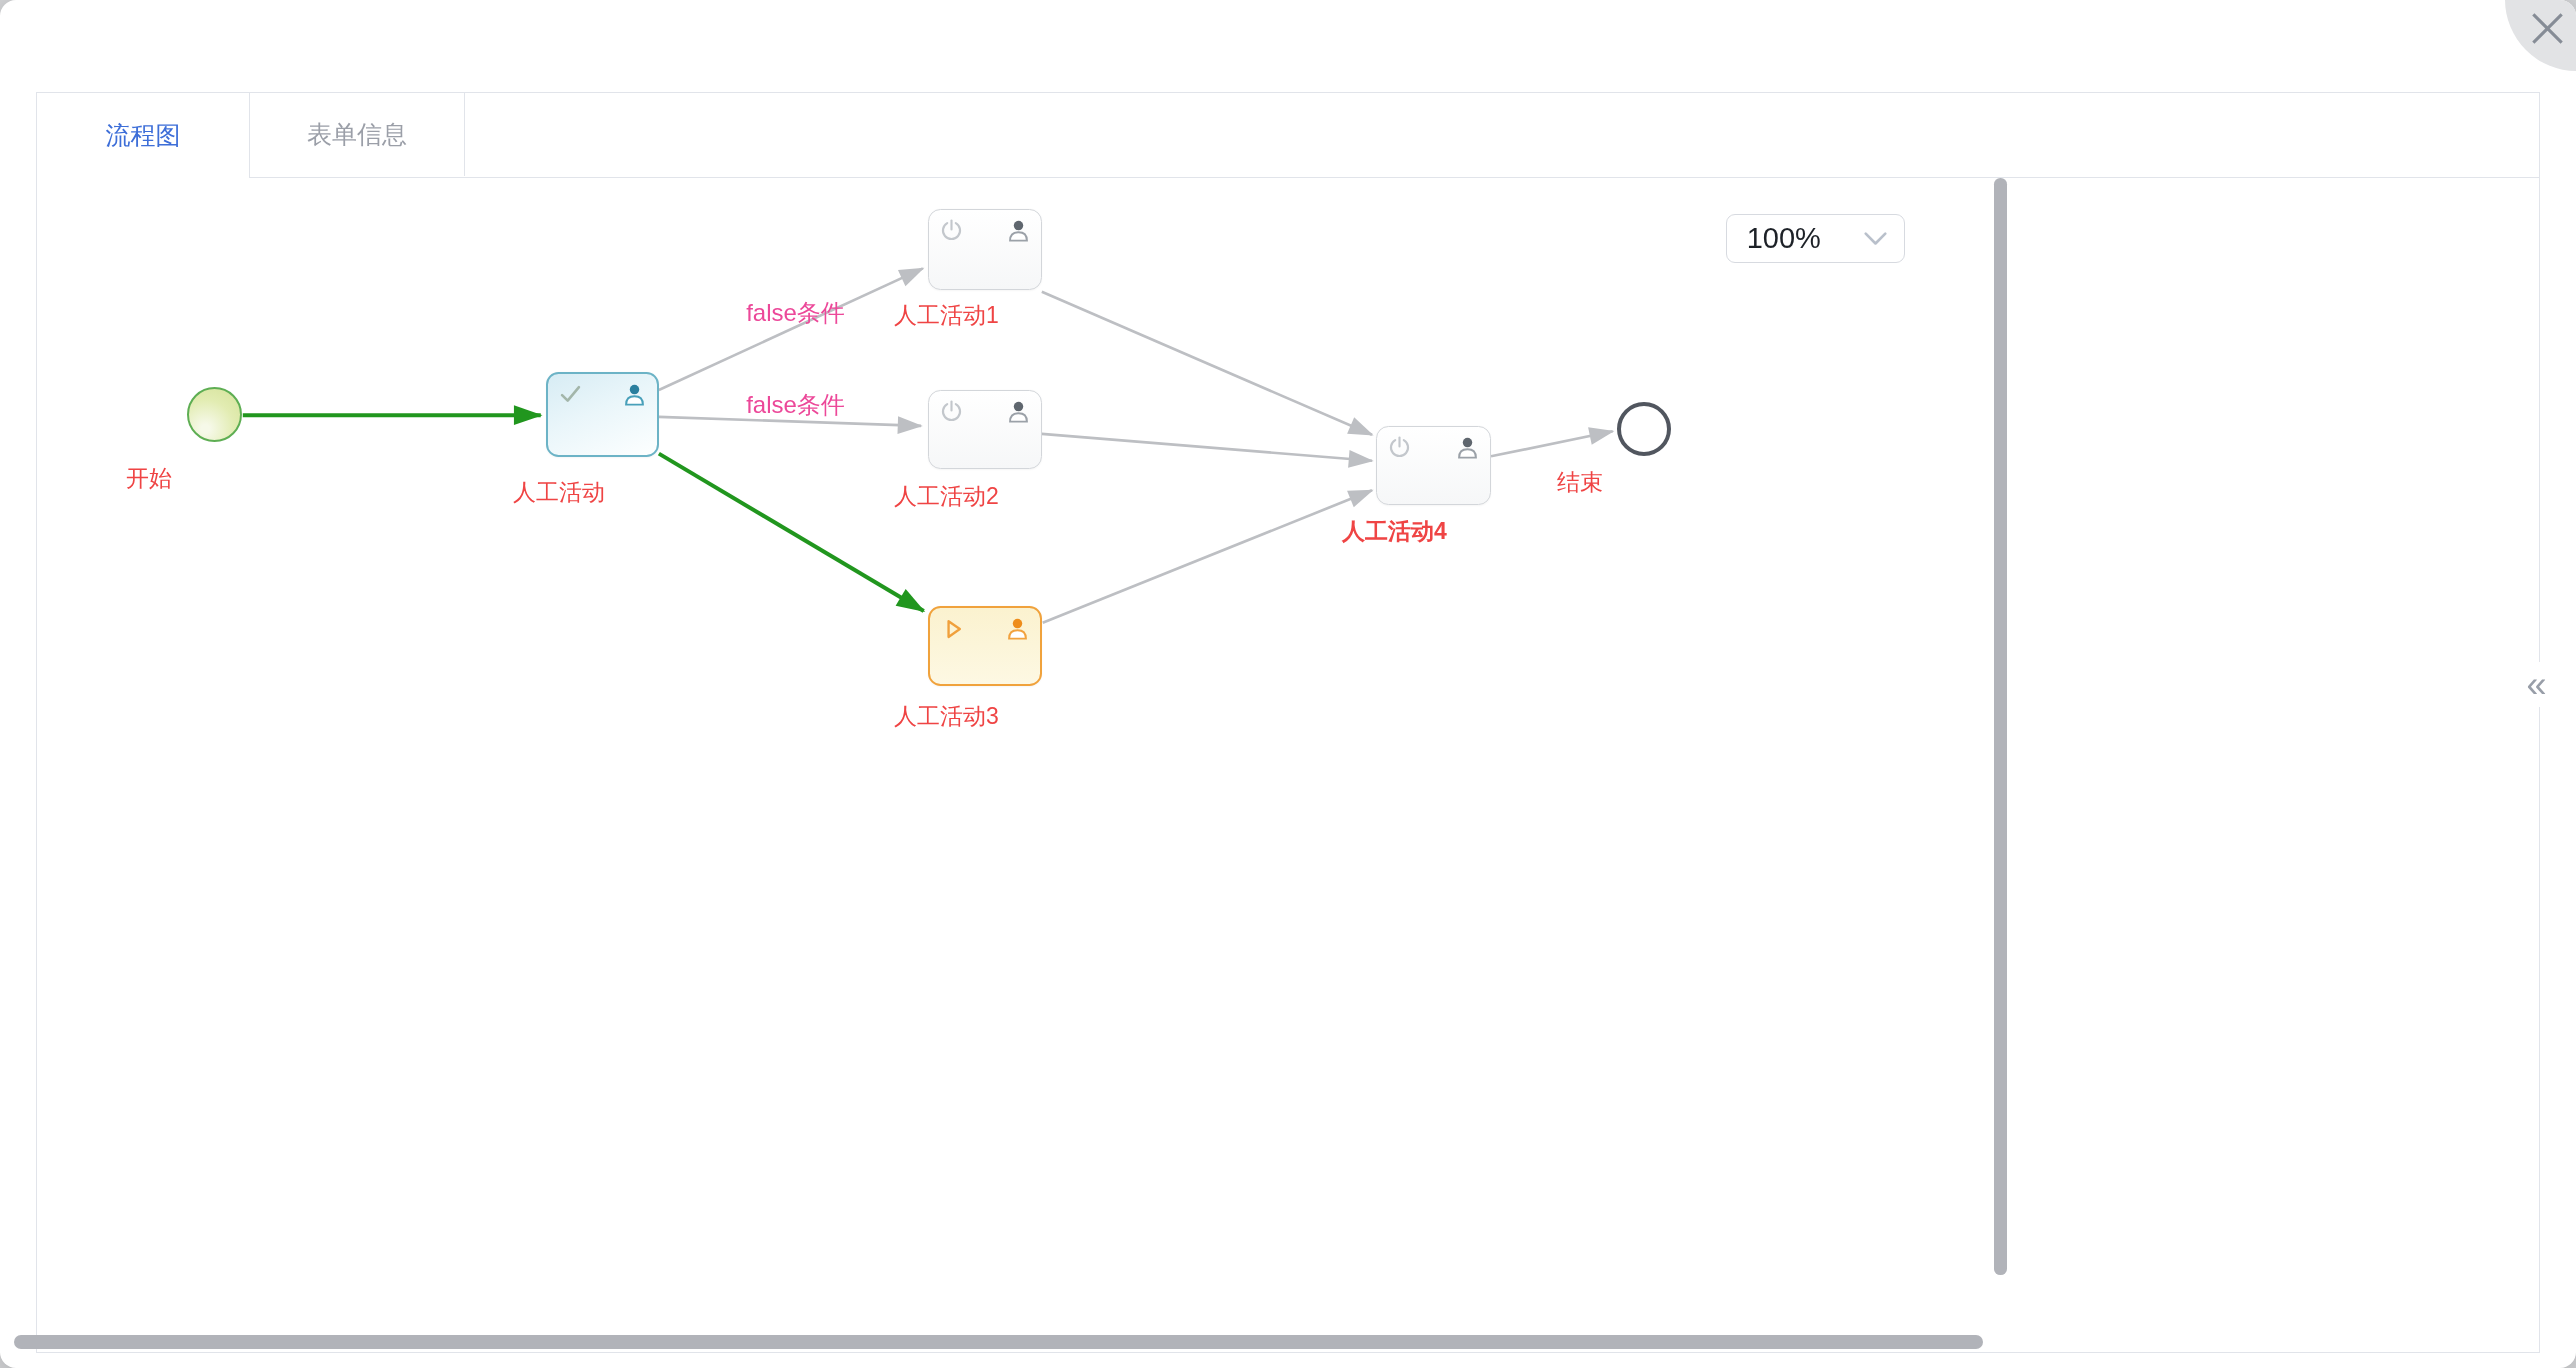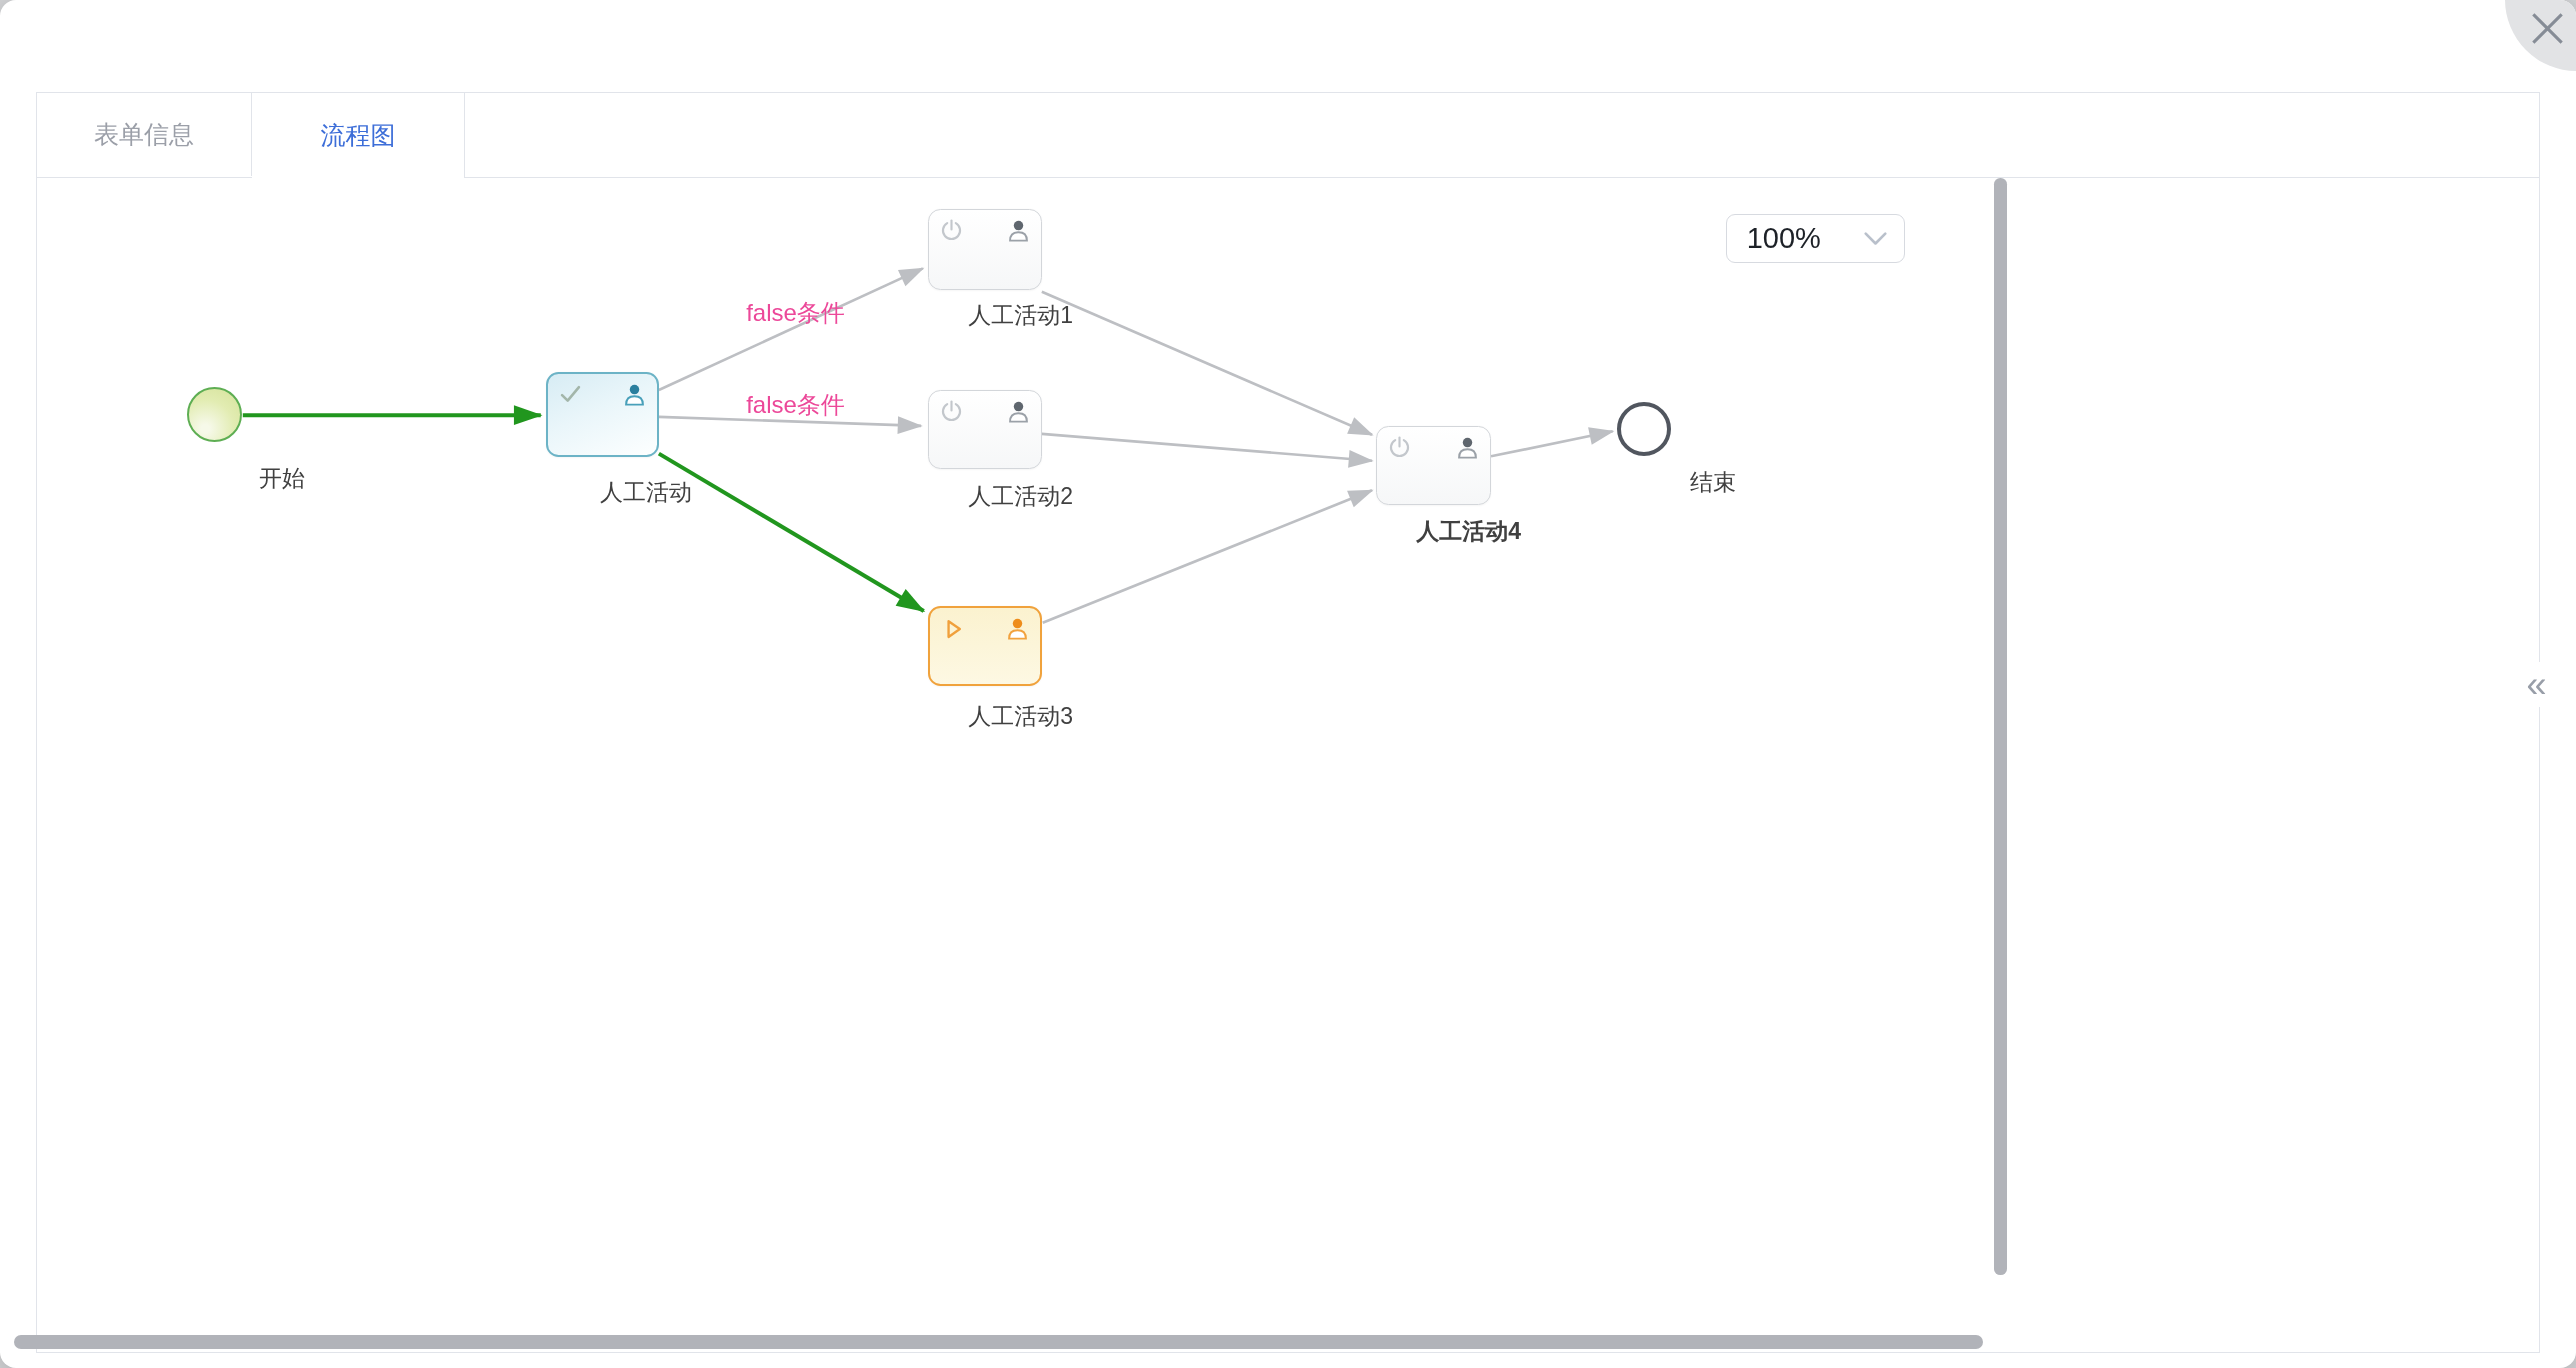--- a/index.html
+++ b/index.html
@@ -48,22 +48,22 @@
     height:85px;background:#fff;position:relative;z-index:3;
     color:#3d6ed8;font-weight:500;
   }
   .tab-content{
     position:absolute;left:0;top:85px;right:0;bottom:0;background:#fff;
   }
   
   .canvas{position:absolute;inset:0;overflow:hidden;}
   .edges{position:absolute;left:0;top:0;}
   .flow-label{
-    position:absolute;width:179px;text-align:right;
-    font-size:23px;color:#404040;white-space:nowrap;
+    position:absolute;width:179px;text-align:left;
+    font-size:23px;color:#ef4444;white-space:nowrap;
   }
   .edge-label{
     position:absolute;width:143px;text-align:center;
     font-size:24px;color:#ec4899;white-space:nowrap;
   }
   
   .node{position:absolute;box-sizing:border-box;cursor:pointer;}
   .start-circle{
     left:150px;top:209px;width:55px;height:55px;border-radius:50%;
     border:2.7px solid #5eae53;
@@ -126,25 +126,25 @@
 
   <div class="close-btn">
     <svg width="39" height="39" viewBox="0 0 44 44">
       <line x1="6" y1="6" x2="38" y2="38" stroke="#868c96" stroke-width="3.5"></line>
       <line x1="38" y1="6" x2="6" y2="38" stroke="#868c96" stroke-width="3.5"></line>
     </svg>
   </div>
 
   <div class="tab-card">
     <div class="tab-header">
+      <div class="tab active" style="width:213px;">
+        <span>流程图</span>
+      </div>
       <div class="tab">
         <span>表单信息</span>
-      </div>
-      <div class="tab active" style="width:213px;">
-        <span>流程图</span>
       </div>
     </div>
 
     <div class="tab-content">
       <div class="canvas">
 
         <svg class="edges" width="2500" height="1174" viewBox="0 0 2794 1312">
           <defs>
             <marker id="m-gray" markerUnits="userSpaceOnUse" markerWidth="30" markerHeight="24" refX="27" refY="12" orient="auto">
               <path d="M1,2 L29,12 L1,22 Z" fill="#bdbfc3"></path>

